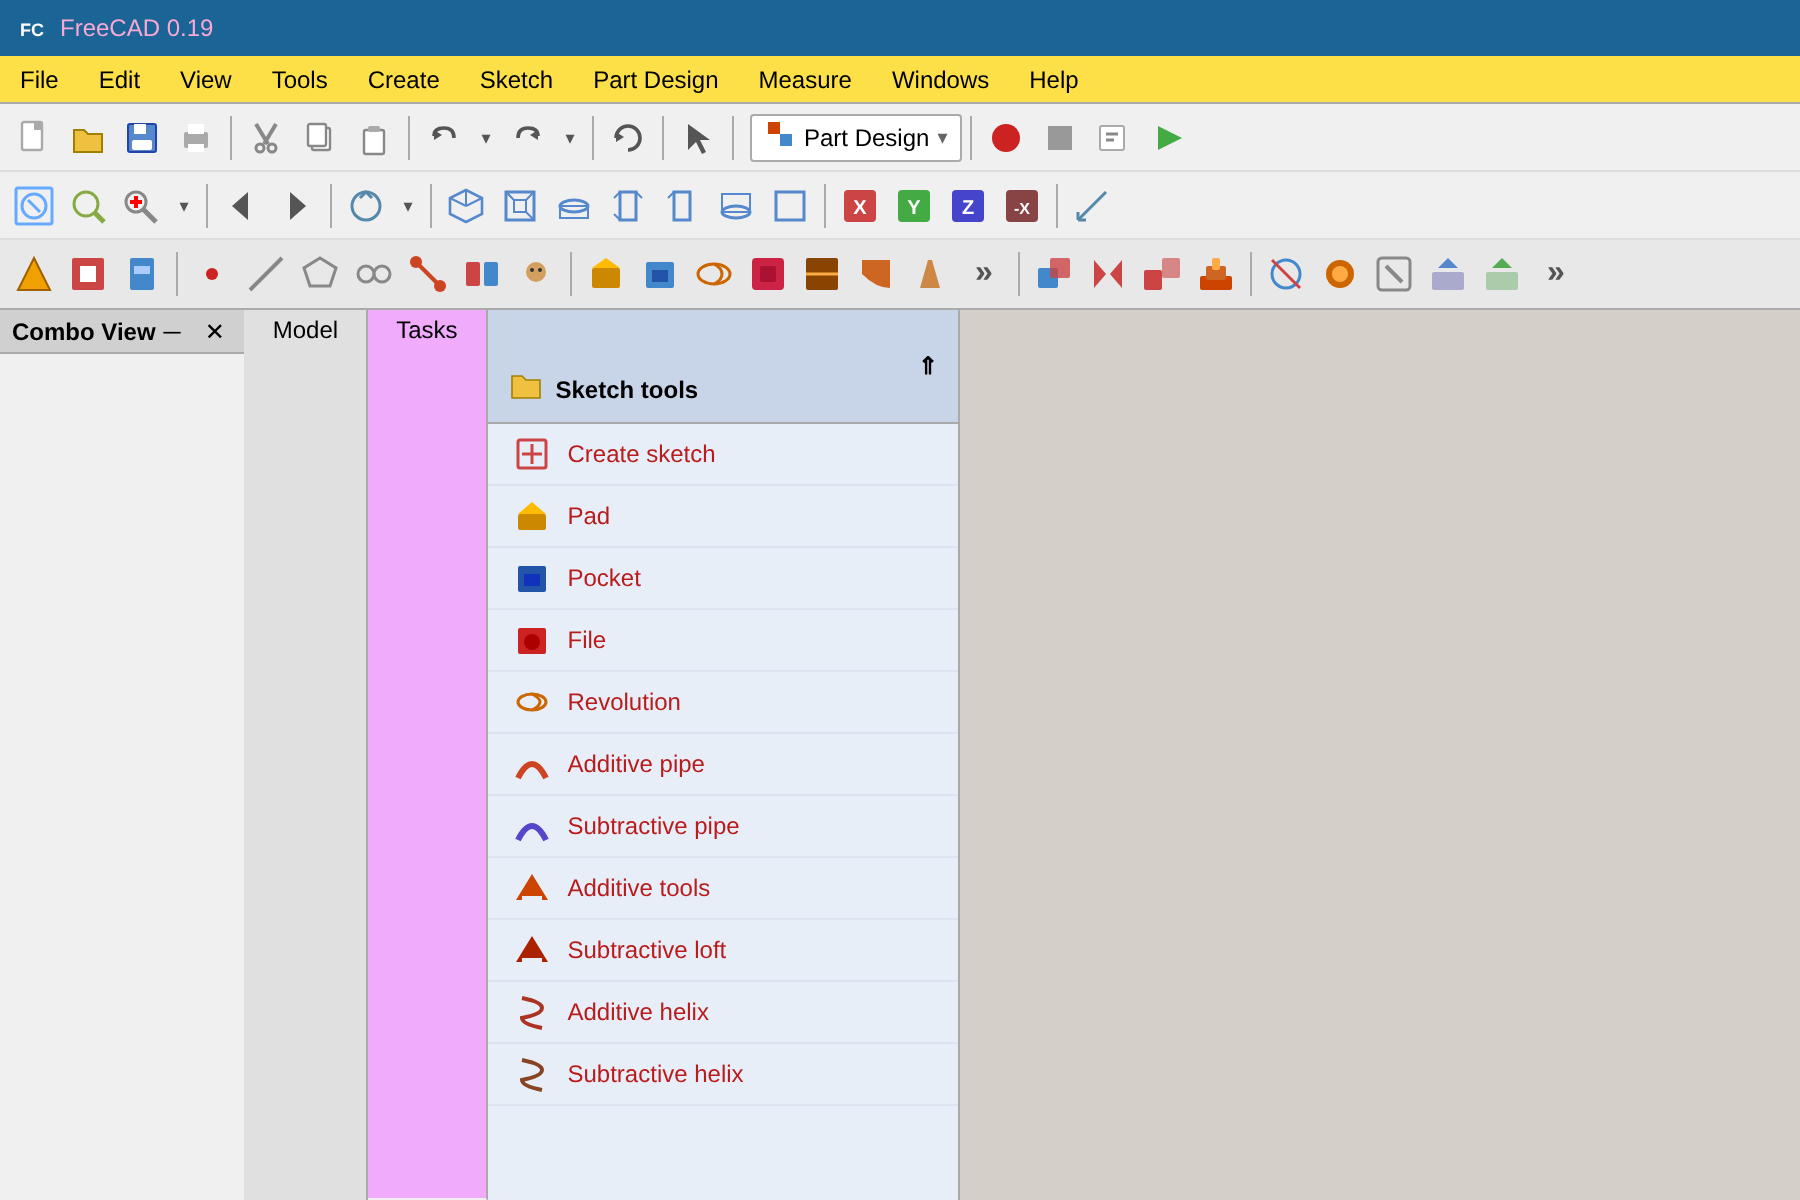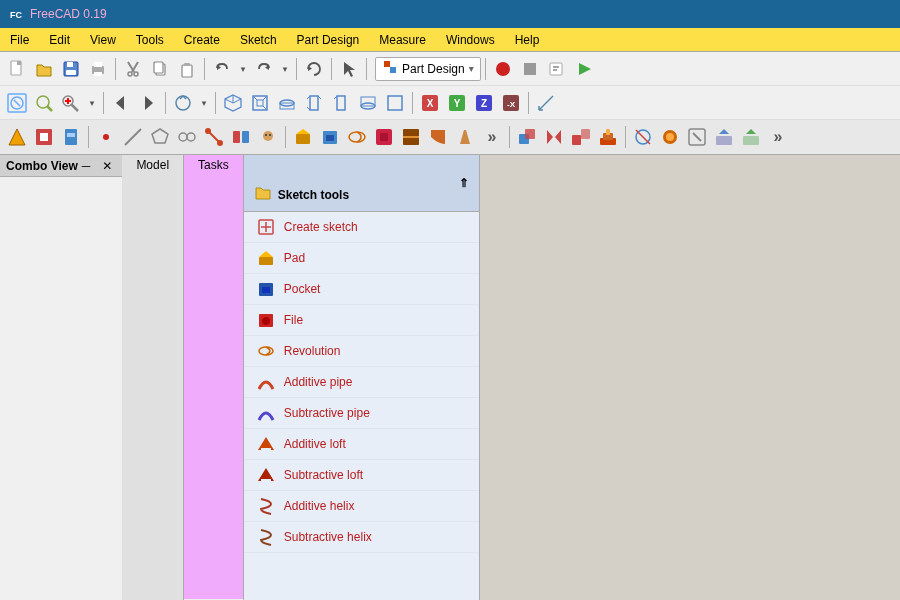--- a/index.html
+++ b/index.html
@@ -717,21 +717,21 @@
               </svg>
             </span>
             <span class="tool-label">Subtractive pipe</span>
           </div>
           <div class="tool-item">
             <span class="tool-icon">
               <svg width="20" height="20" viewBox="0 0 20 20">
                 <polygon points="2,16 5,16 5,14 15,14 15,16 18,16 10,3" fill="#cc4400"></polygon>
               </svg>
             </span>
-            <span class="tool-label">Additive loft</span>
+            <span class="tool-label">Additive tools</span>
           </div>
           <div class="tool-item">
             <span class="tool-icon">
               <svg width="20" height="20" viewBox="0 0 20 20">
                 <polygon points="2,16 5,16 5,14 15,14 15,16 18,16 10,3" fill="#aa2200"></polygon>
               </svg>
             </span>
             <span class="tool-label">Subtractive loft</span>
           </div>
           <div class="tool-item">

